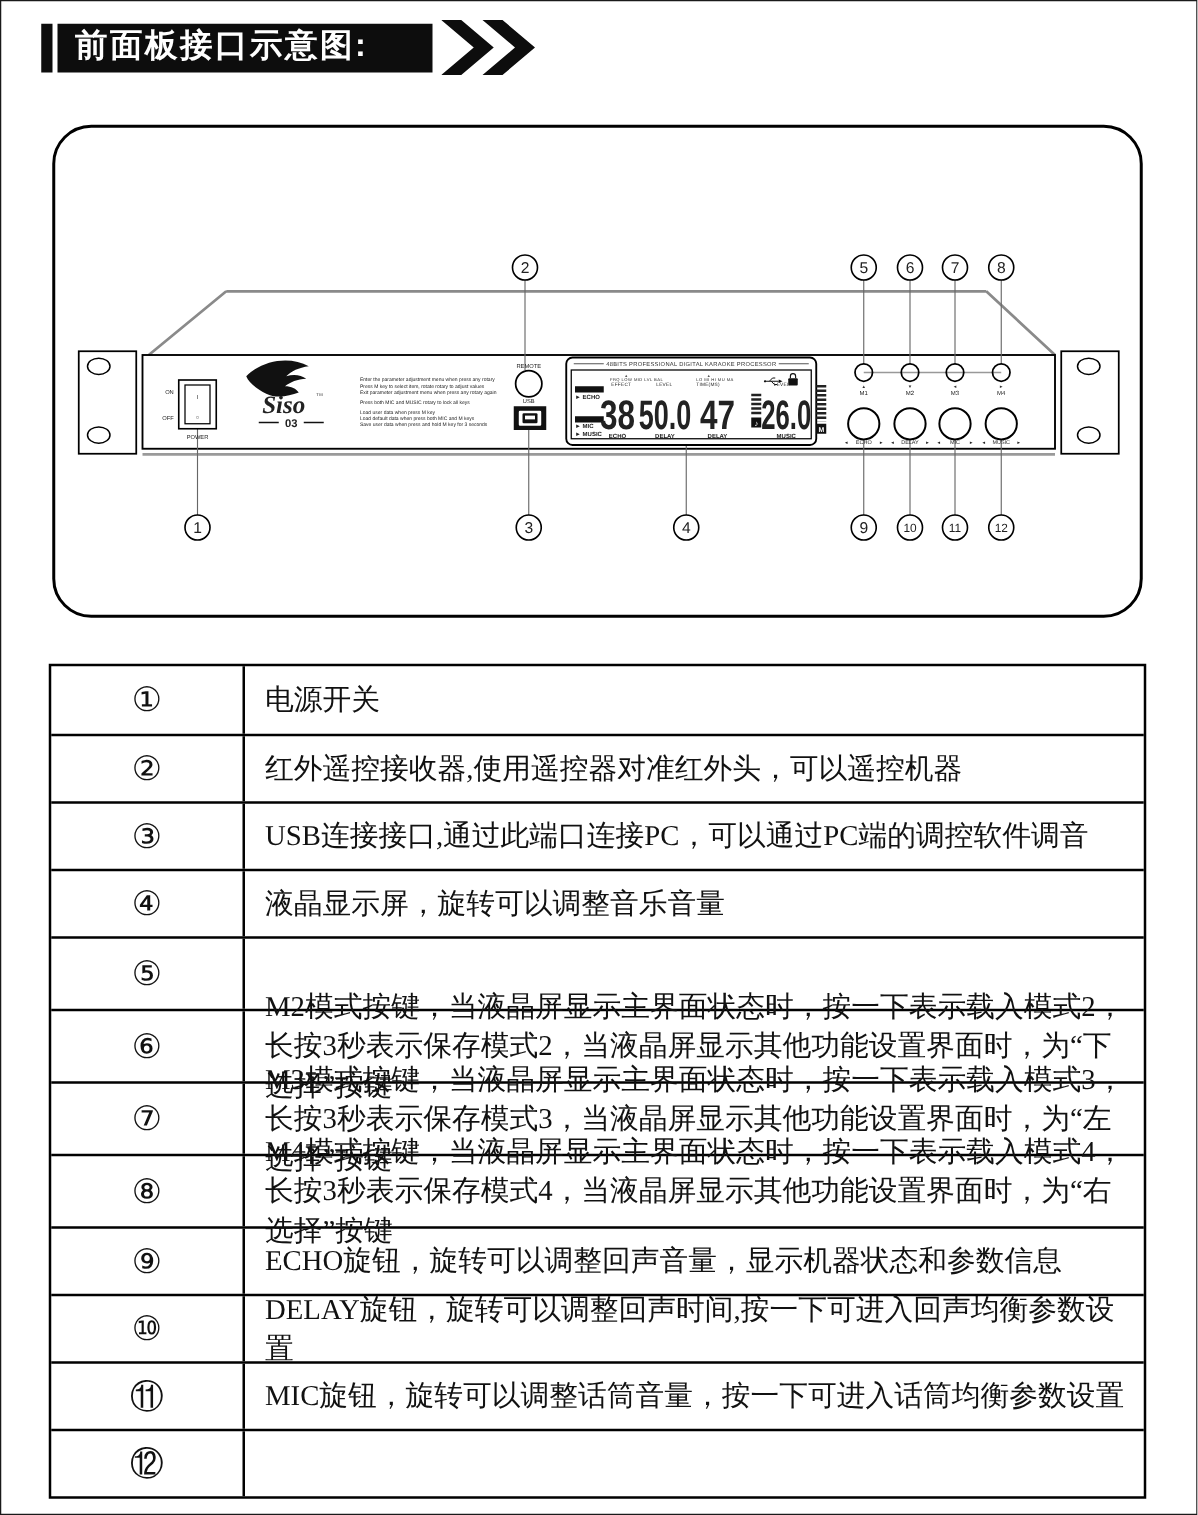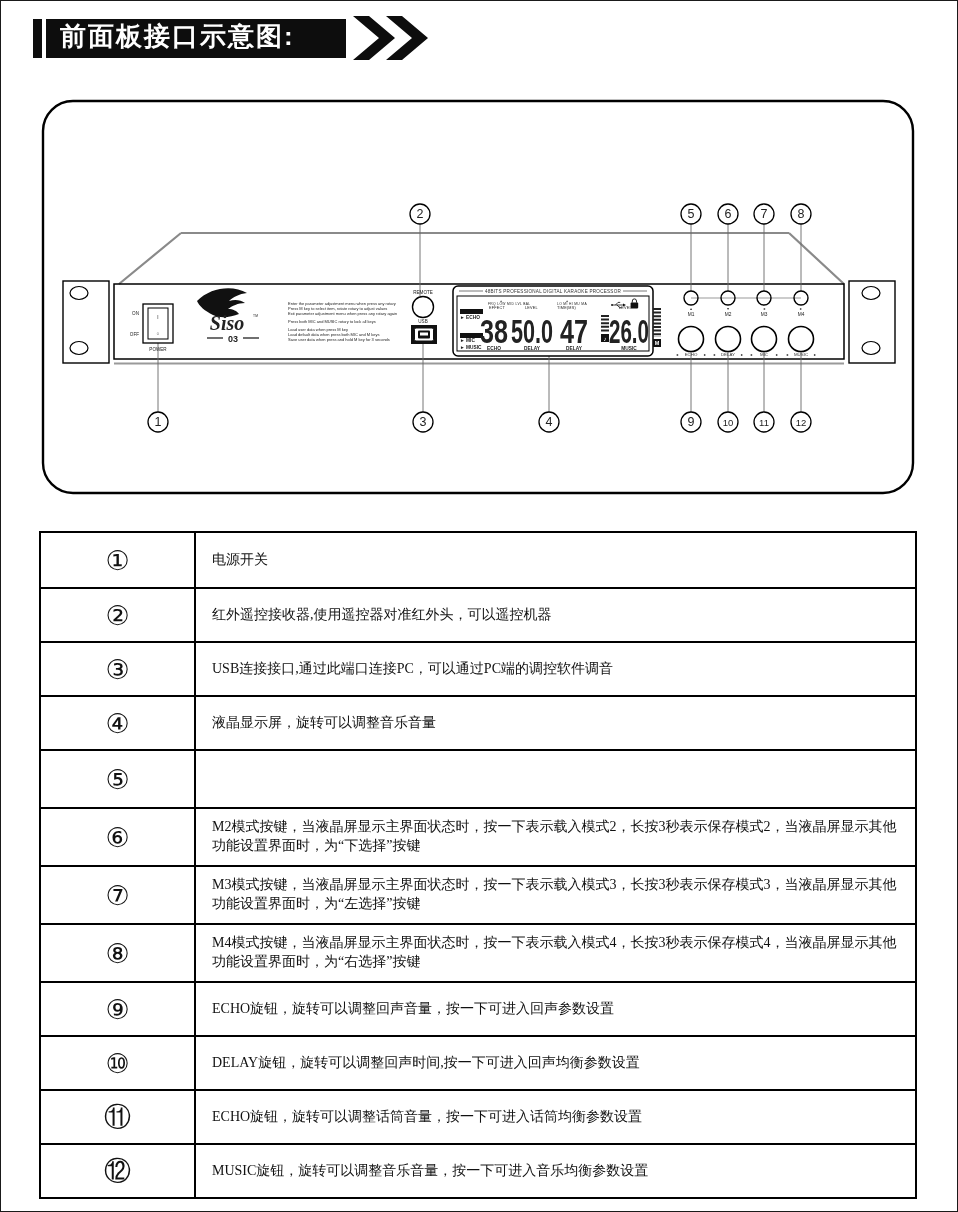--- a/index.html
+++ b/index.html
@@ -31,21 +31,21 @@
   .persp{stroke:#8a8a8a;stroke-width:2.2;fill:none;}
 
   
   .ref-table{position:absolute;left:38px;top:530px;width:878px;border:2px solid #000;background:#fff;}
   .row{display:flex;border-top:2px solid #000;}
   .row:first-child{border-top:none;}
   .row .num{width:155px;flex:0 0 155px;border-right:2px solid #000;display:flex;
             align-items:center;justify-content:center;font-size:27px;
             font-family:"DejaVu Sans",sans-serif;}
   .row .desc{flex:1;display:flex;align-items:center;padding:4px 12px 4px 16px;
-             font-size:14px;line-height:1.35;}
+             font-size:23px;line-height:1.35;}
   .row.single{height:54px;}
   .row.double{height:58px;}
 </style>
 </head>
 <body>
 
 <div class="page">
 
   <div class="title-accent"></div>
   <div class="title-bar">
@@ -309,29 +309,28 @@
     <div class="row double">
       <div class="num">⑦</div>
       <div class="desc">M3模式按键，当液晶屏显示主界面状态时，按一下表示载入模式3，长按3秒表示保存模式3，当液晶屏显示其他功能设置界面时，为“左选择”按键</div>
     </div>
     <div class="row double">
       <div class="num">⑧</div>
       <div class="desc">M4模式按键，当液晶屏显示主界面状态时，按一下表示载入模式4，长按3秒表示保存模式4，当液晶屏显示其他功能设置界面时，为“右选择”按键</div>
     </div>
     <div class="row single">
       <div class="num">⑨</div>
-      <div class="desc">ECHO旋钮，旋转可以调整回声音量，按一下可进入回声参数设置</div>
+      <div class="desc">ECHO旋钮，旋转可以调整回声音量，显示机器状态和参数信息</div>
     </div>
     <div class="row single">
       <div class="num">⑩</div>
       <div class="desc">DELAY旋钮，旋转可以调整回声时间,按一下可进入回声均衡参数设置</div>
     </div>
     <div class="row single">
       <div class="num">⑪</div>
-      <div class="desc">ECHO旋钮，旋转可以调整话筒音量，按一下可进入话筒均衡参数设置</div>
+      <div class="desc">MIC旋钮，旋转可以调整话筒音量，按一下可进入话筒均衡参数设置</div>
     </div>
     <div class="row single">
       <div class="num">⑫</div>
-      <div class="desc">MUSIC旋钮，旋转可以调整音乐音量，按一下可进入音乐均衡参数设置</div>
     </div>
   </div>
 
 </div>
 
 </body></html>

